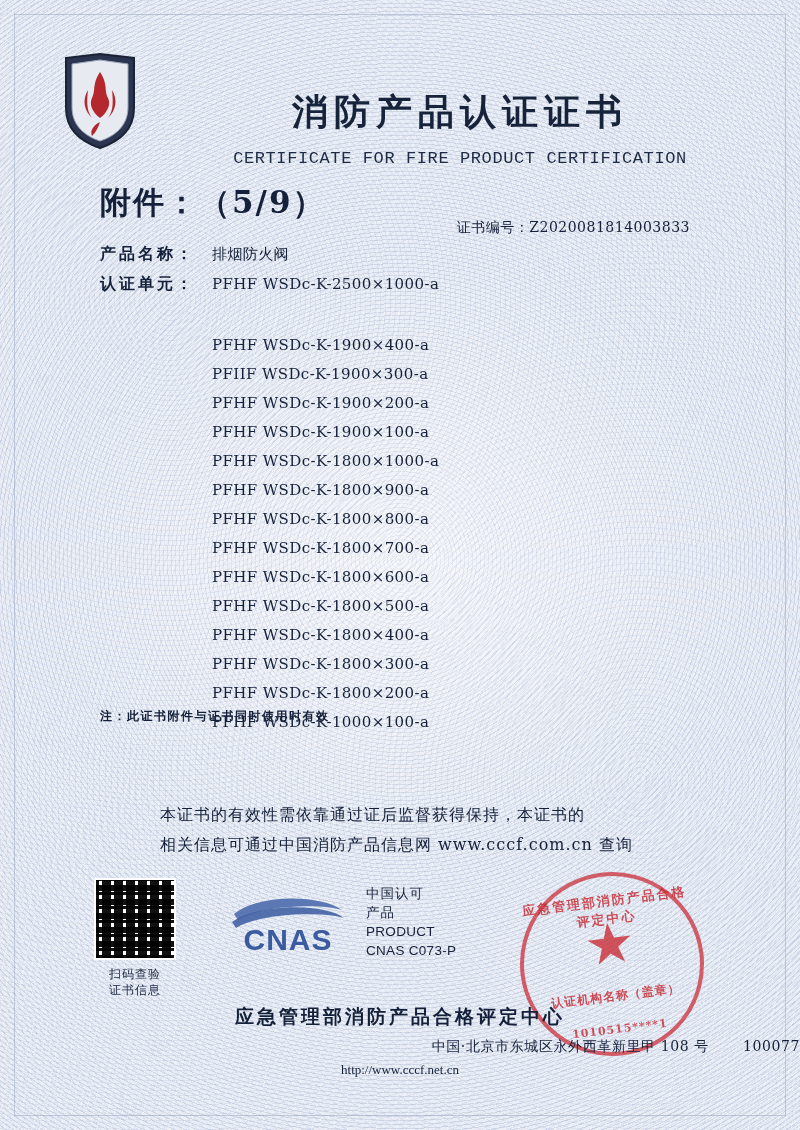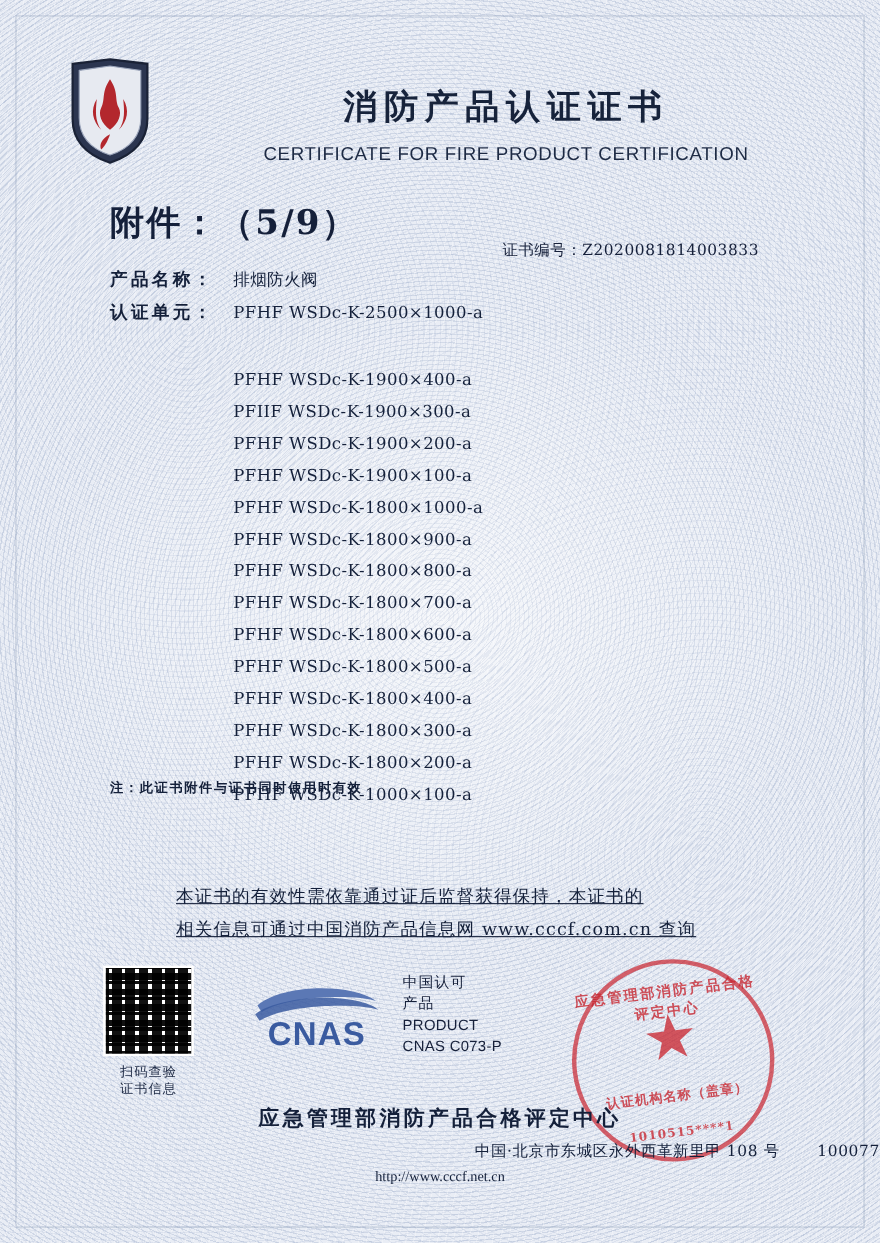--- a/index.html
+++ b/index.html
@@ -47,28 +47,28 @@
   }
   .title-block {
     position: absolute;
     left: 160px;
     top: 72px;
     width: 600px;
     text-align: center;
   }
   .title-cn {
     font-family: "DejaVu Serif", "Liberation Serif", serif;
-    font-size: 31px;
+    font-size: 36px;
     font-weight: bold;
     letter-spacing: 6px;
     color: #17233b;
-    margin: 4px 0 12px 0;
+    margin: 16px 0 12px 0;
   }
   .title-en {
-    font-family: Liberation Sans, sans-serif;
+    font-family: Liberation Mono, monospace;
     font-size: 17px;
     letter-spacing: 0.6px;
     color: #1d2a44;
     margin: 0;
   }
 
   
   .attach-line {
     position: absolute;
     left: 100px;
@@ -141,21 +141,20 @@
   .validity {
     position: absolute;
     left: 160px;
     top: 800px;
     width: 500px;
     font-family: "DejaVu Serif", "Liberation Serif", serif;
     font-size: 16px;
     color: #14203a;
     line-height: 30px;
     letter-spacing: 1px;
-    text-decoration: underline;
   }
 
   
   .qr-wrap {
     position: absolute;
     left: 92px;
     top: 878px;
     width: 86px;
     text-align: center;
   }

